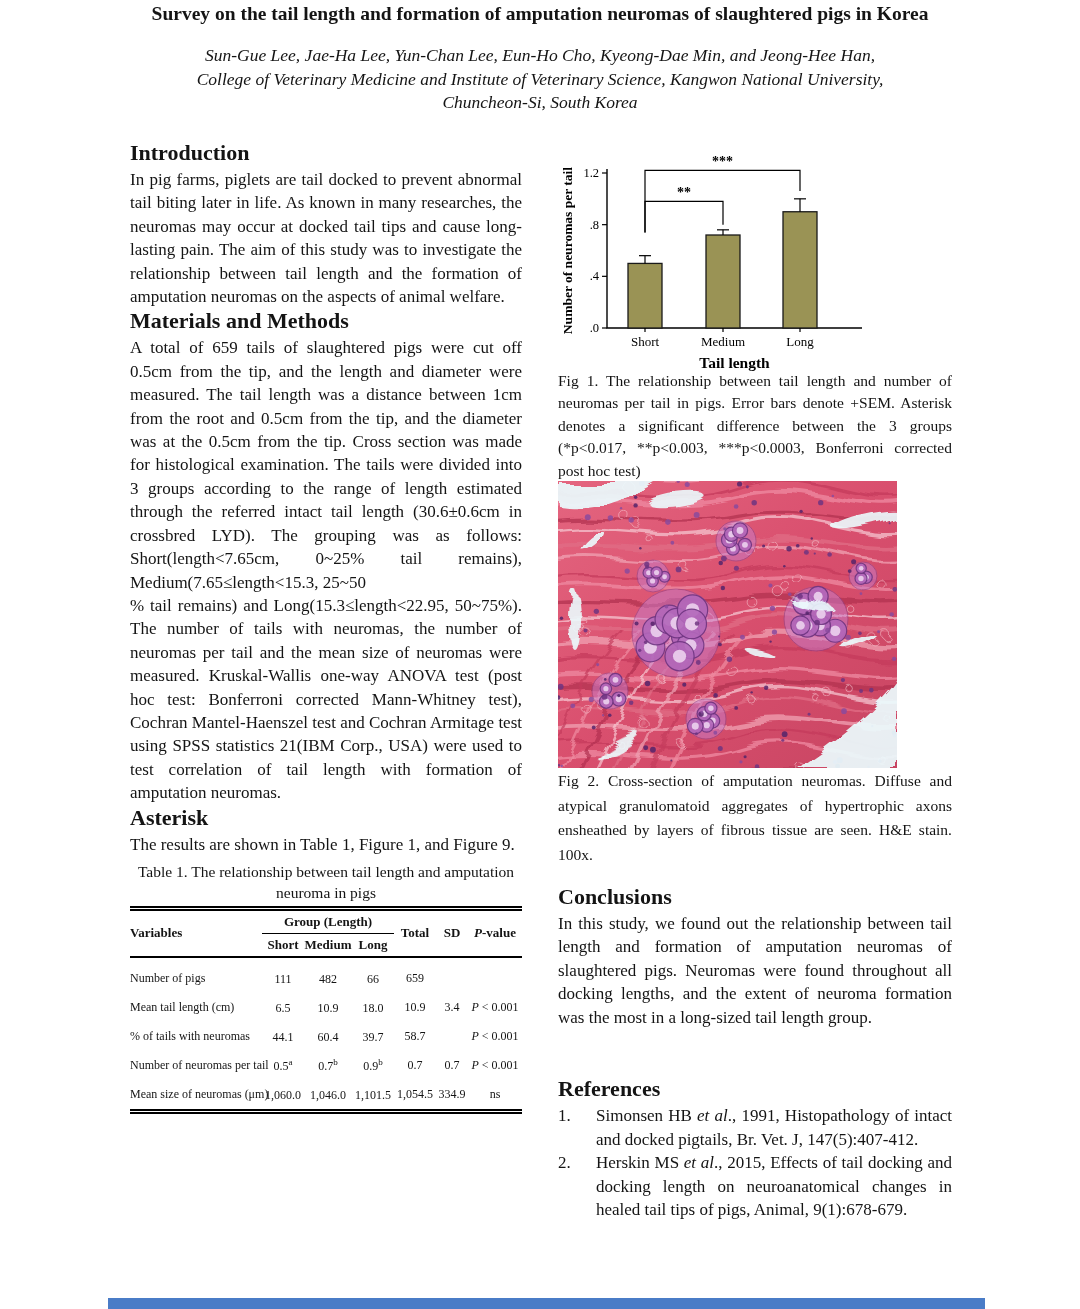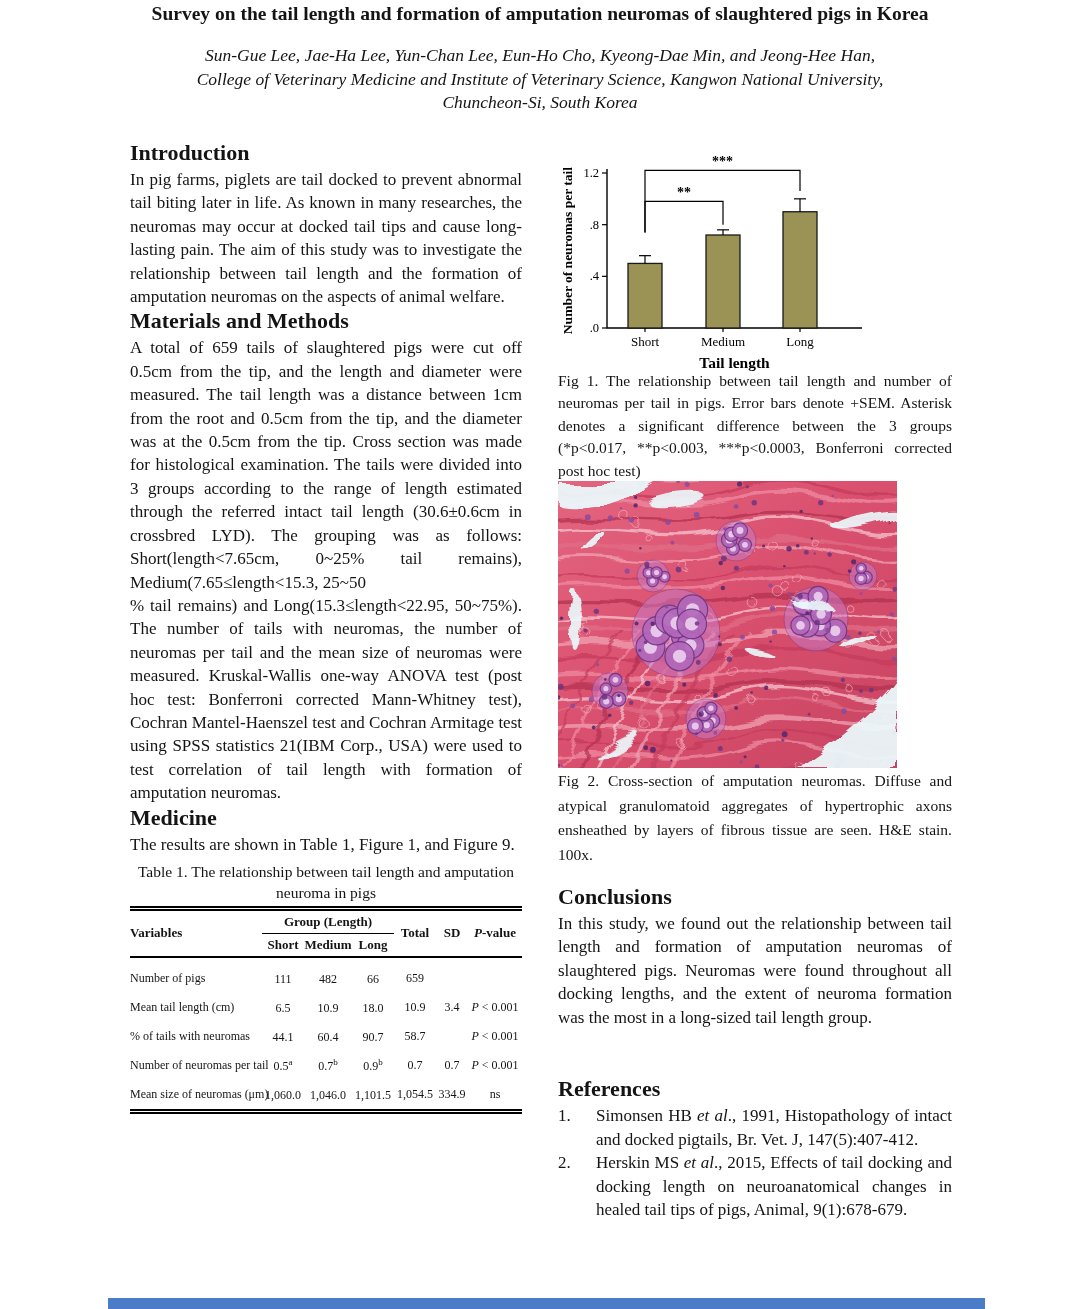--- a/index.html
+++ b/index.html
@@ -66,21 +66,21 @@
   <div>Chuncheon-Si, South Korea</div>
 </div>
 
 <div class="col-left">
   <h2 class="sec">Introduction</h2>
   <p class="body">In pig farms, piglets are tail docked to prevent abnormal tail biting later in life. As known in many researches, the neuromas may occur at docked tail tips and cause long-lasting pain. The aim of this study was to investigate the relationship between tail length and the formation of amputation neuromas on the aspects of animal welfare.</p>
 
   <h2 class="sec mt">Materials and Methods</h2>
   <p class="body"><span>A total of 659 tails of slaughtered pigs were cut off 0.5cm from the tip, and the length and diameter were measured. The tail length was a distance between 1cm from the root and 0.5cm from the tip, and the diameter was at the 0.5cm from the tip. Cross section was made for histological examination. The tails were divided into 3 groups according to the range of length estimated through the referred intact tail length (30.6±0.6cm in crossbred LYD). The grouping was as follows: Short(length&lt;7.65cm, 0~25% tail remains), Medium(7.65≤length&lt;15.3, 25~50</span><br><span>% tail remains) and Long(15.3≤length&lt;22.95, 50~75%). The number of tails with neuromas, the number of neuromas per tail and the mean size of neuromas were measured. Kruskal-Wallis one-way ANOVA test (post hoc test: Bonferroni corrected Mann-Whitney test), Cochran Mantel-Haenszel test and Cochran Armitage test using SPSS statistics 21(IBM Corp., USA) were used to test correlation of tail length with formation of amputation neuromas.</span></p>
 
-  <h2 class="sec mt">Medicine</h2>
+  <h2 class="sec mt">Asterisk</h2>
   <p class="body">The results are shown in Table 1, Figure 1, and Figure 9.</p>
 
   <div class="tbl-caption">Table 1. The relationship between tail length and amputation neuroma in pigs</div>
 
   <table class="t1">
     <colgroup>
       <col style="width:132px">
         <col style="width:42px">
         <col style="width:48px">
       <col style="width:42px">
@@ -118,21 +118,21 @@
         <td class="num"><span>10.9</span><sup></sup></td>
         <td class="num"><span>18.0</span><sup></sup></td>
         <td class="num">10.9</td>
         <td class="num">3.4</td>
         <td class="num pv"><i>P</i><span> &lt; 0.001</span></td>
       </tr>
       <tr>
         <td class="lbl">% of tails with neuromas</td>
         <td class="num"><span>44.1</span><sup></sup></td>
         <td class="num"><span>60.4</span><sup></sup></td>
-        <td class="num"><span>90.7</span><sup></sup></td>
+        <td class="num"><span>39.7</span><sup></sup></td>
         <td class="num">58.7</td>
         <td class="num"></td>
         <td class="num pv"><i>P</i><span> &lt; 0.001</span></td>
       </tr>
       <tr>
         <td class="lbl">Number of neuromas per tail</td>
         <td class="num"><span>0.5</span><sup>a</sup></td>
         <td class="num"><span>0.7</span><sup>b</sup></td>
         <td class="num"><span>0.9</span><sup>b</sup></td>
         <td class="num">0.7</td>

